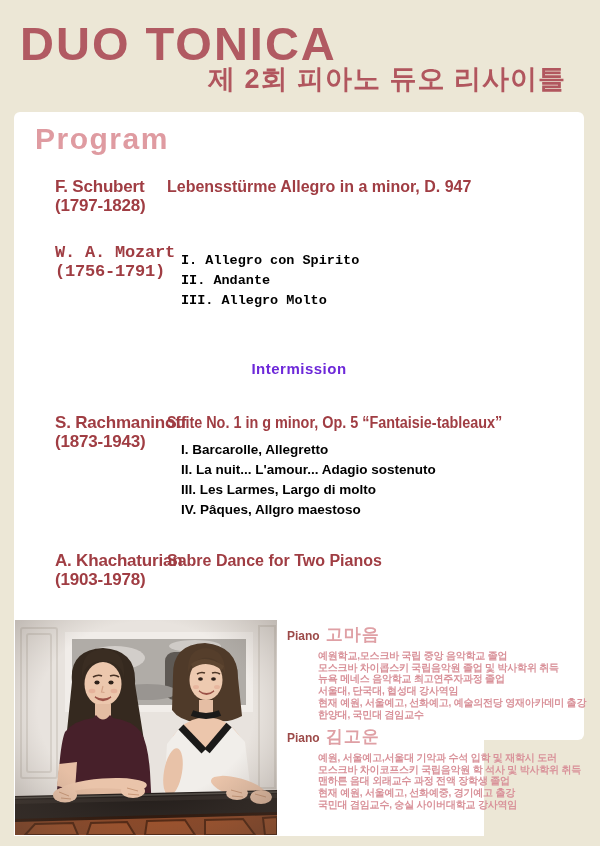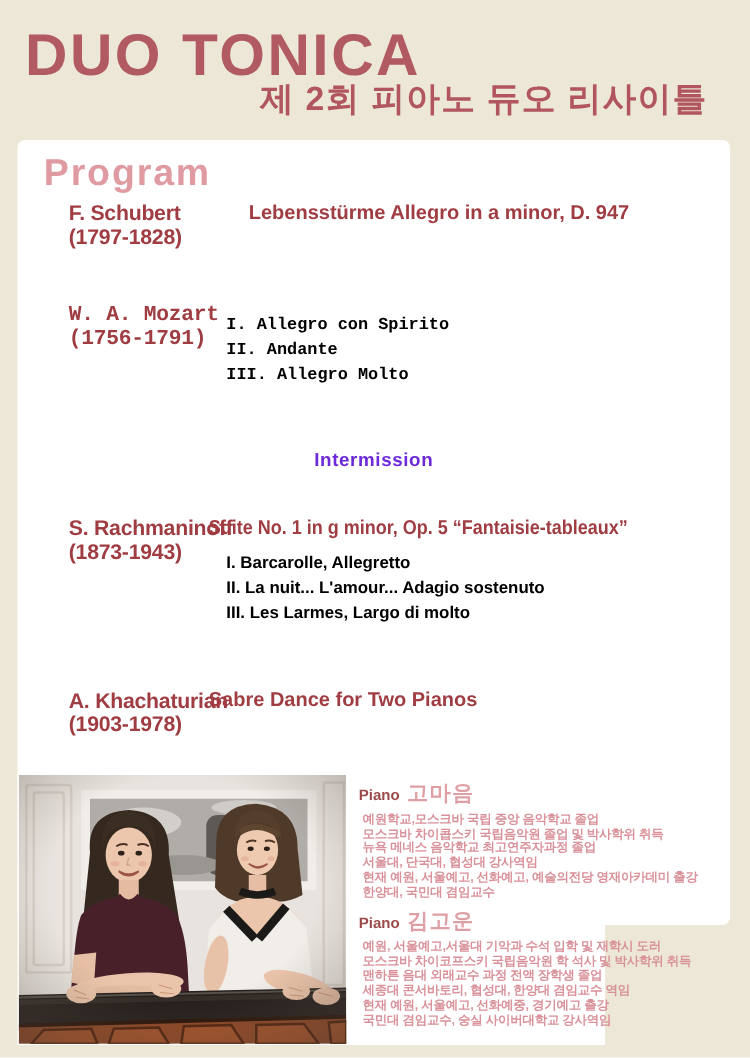--- a/index.html
+++ b/index.html
@@ -23,21 +23,21 @@
     position:absolute; left:14px; top:112px;
     width:570px; height:628px;
     background:#ffffff; border-radius:6px;
   }
   .program-heading {
     position:absolute; left:21px; top:10px;
     font-size:30px; font-weight:800; letter-spacing:1.5px;
     color:#df9ba1;
   }
   .entry { position:absolute; left:0; width:100%; display:flex; }
-  .e1 { top:49px;gap:32px; } .e2 { top:131px;font-family:Liberation Mono, monospace; } .e3 { top:301px; } .e4 { top:439px; }
+  .e1 { top:65px; } .e2 { top:131px;font-family:Liberation Mono, monospace; } .e3 { top:301px; } .e4 { top:439px; }
   .composer-col { width:153px; padding-left:41px; box-sizing:border-box; flex:none; }
   .composer-name, .composer-years {
     font-size:17px; font-weight:700; color:#a03d43;
     line-height:19px; letter-spacing:-0.2px; white-space:nowrap;
   }
   .work-col { flex:1; min-width:0; }
   .work-title {
     font-size:16px; font-weight:700; color:#a03d43;
     line-height:19px; white-space:nowrap;
   }
@@ -59,21 +59,21 @@
   .duo-photo {
     position:absolute; left:1px; top:2px; width:262px; height:215px;
   }
   .duo-photo svg { filter:blur(0.4px); display:block; }
   .bios { position:absolute; left:273px; top:0; width:300px; height:218px; }
   .bio { position:absolute; left:0; }
   .bio1 { top:5px; } .bio2 { top:107px; }
   .bio-header { display:flex; align-items:baseline; gap:6px; }
   .bio-instrument { font-size:12px; font-weight:700; color:#9c4a49; }
   .bio-name { font-size:17px; font-weight:800; color:#dfa0a5; letter-spacing:1px; }
-  .bio-lines { margin-top:4px; padding-left:3px; }
+  .bio-lines { margin-top:4px; padding-left:3px;margin-left:28px; }
   .bio-line {
     font-size:10px; font-weight:700; color:#d9929a;
     line-height:11.7px; white-space:nowrap; letter-spacing:-0.2px;
   }
 </style>
 </head>
 <body>
 
 <div class="event-title">DUO TONICA</div>
 <div class="event-subtitle">제 2회 피아노 듀오 리사이틀</div>
@@ -111,20 +111,21 @@
     <div class="composer-col">
       <div class="composer-name">S. Rachmaninoff</div>
       <div class="composer-years">(1873-1943)</div>
     </div>
     <div class="work-col">
       <div class="work-title condensed">Suite No. 1 in g minor, Op. 5  “Fantaisie-tableaux”</div>
       <ul class="movements">
         <li>I. Barcarolle, Allegretto</li>
         <li>II. La nuit... L'amour... Adagio sostenuto</li>
         <li>III. Les Larmes, Largo di molto</li>
+        <li>IV. Pâques, Allgro maestoso</li>
       </ul>
     </div>
   </div>
 
   <div class="entry e4">
     <div class="composer-col">
       <div class="composer-name">A. Khachaturian</div>
       <div class="composer-years">(1903-1978)</div>
     </div>
     <div class="work-col">
@@ -254,19 +255,18 @@
 
     <div class="bio bio2">
       <div class="bio-header">
         <span class="bio-instrument">Piano</span>
         <span class="bio-name">김고운</span>
       </div>
       <div class="bio-lines">
         <div class="bio-line">예원, 서울예고,서울대 기악과 수석 입학 및 재학시 도러</div>
         <div class="bio-line">모스크바 차이코프스키 국립음악원 학 석사 및 박사학위 취득</div>
         <div class="bio-line">맨하튼 음대 외래교수 과정 전액 장학생 졸업</div>
-        <div class="bio-line">세종대 콘서바토리, 협성대, 한양대 겸임교수 역임</div>
         <div class="bio-line">현재 예원, 서울예고, 선화예중, 경기예고 출강</div>
         <div class="bio-line">국민대 겸임교수, 숭실 사이버대학교 강사역임</div>
       </div>
     </div>
   </div>
 </div>
 
 </body></html>

